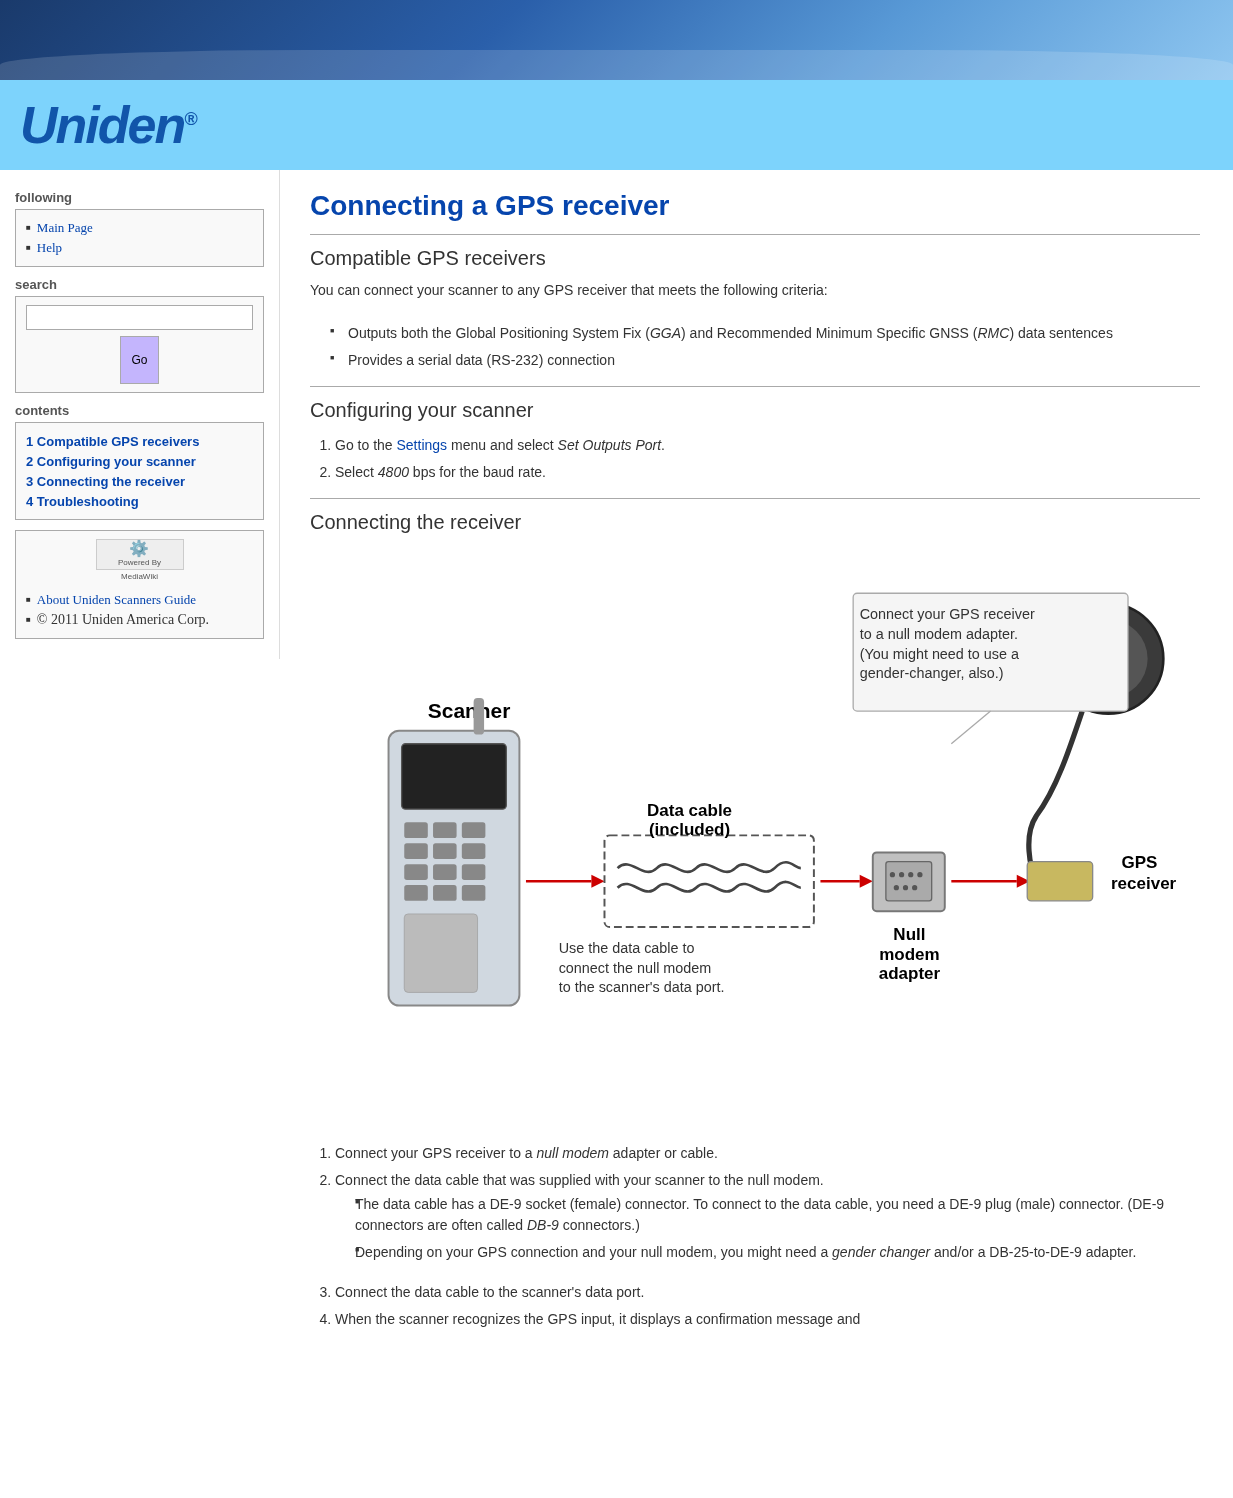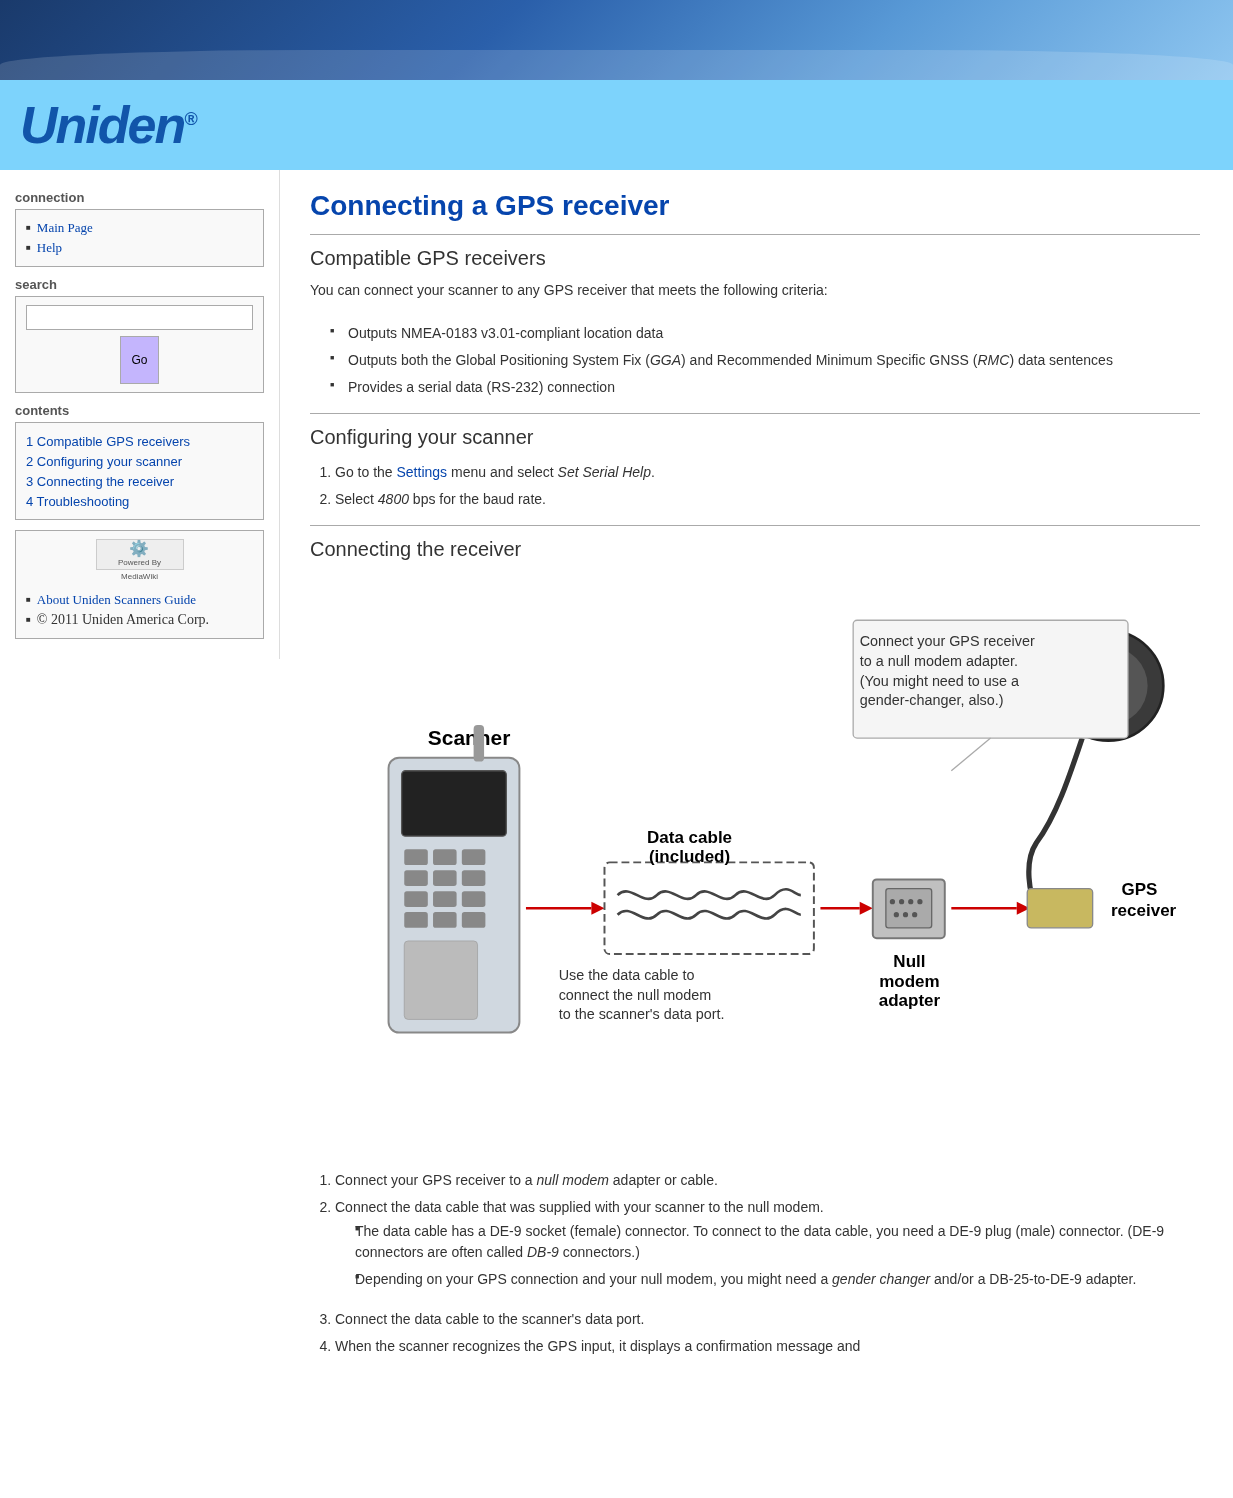--- a/index.html
+++ b/index.html
@@ -108,20 +108,21 @@
       border: 1px solid #aaa;
       background: #c4b5fd;
       cursor: pointer;
     }
     .contents-list {
       list-style: none;
       padding: 0;
     }
     .contents-list li {
       padding: 2px 0;
+      font-weight: bold;
     }
     .contents-list li a {
       color: #0645ad;
       text-decoration: none;
       font-size: 13px;
     }
 
     
     .mediawiki-badge {
       text-align: center;
@@ -243,21 +244,21 @@
 <div class="logo-area">
   <span class="logo-text">
     <em>Uniden</em><sup>®</sup>
   </span>
 </div>
 
 <div class="page-wrapper">
 
   <div class="sidebar">
 
-    <div class="sidebar-section-label">connection</div>
+    <div class="sidebar-section-label">following</div>
     <div class="sidebar-box">
       <ul class="sidebar-nav-list">
         <li>
           <a href="#">Main Page</a>
         </li>
         <li>
           <a href="#">Help</a>
         </li>
       </ul>
     </div>
@@ -308,32 +309,31 @@
   <div class="main-content">
 
     <h1 class="page-title">Connecting a GPS receiver</h1>
 
     <hr class="section-divider">
 
     <div id="compatible">
       <h2 class="section-heading">Compatible GPS receivers</h2>
       <p>You can connect your scanner to any GPS receiver that meets the following criteria:</p>
       <ul>
-        <li>Outputs NMEA-0183 v3.01-compliant location data</li>
         <li>Outputs both the Global Positioning System Fix (<em>GGA</em>) and Recommended Minimum Specific GNSS (<em>RMC</em>) data sentences</li>
         <li>Provides a serial data (RS-232) connection</li>
       </ul>
     </div>
 
     <hr class="section-divider">
 
     <div id="configuring">
       <h2 class="section-heading">Configuring your scanner</h2>
       <ol>
-        <li>Go to the <a href="#" class="inline-link">Settings</a> menu and select <em>Set Serial Help</em>.</li>
+        <li>Go to the <a href="#" class="inline-link">Settings</a> menu and select <em>Set Outputs Port</em>.</li>
         <li>Select <em>4800</em> bps for the baud rate.</li>
       </ol>
     </div>
 
     <hr class="section-divider">
 
     <div id="connecting">
       <h2 class="section-heading">Connecting the receiver</h2>
 
       <div class="diagram-area">

